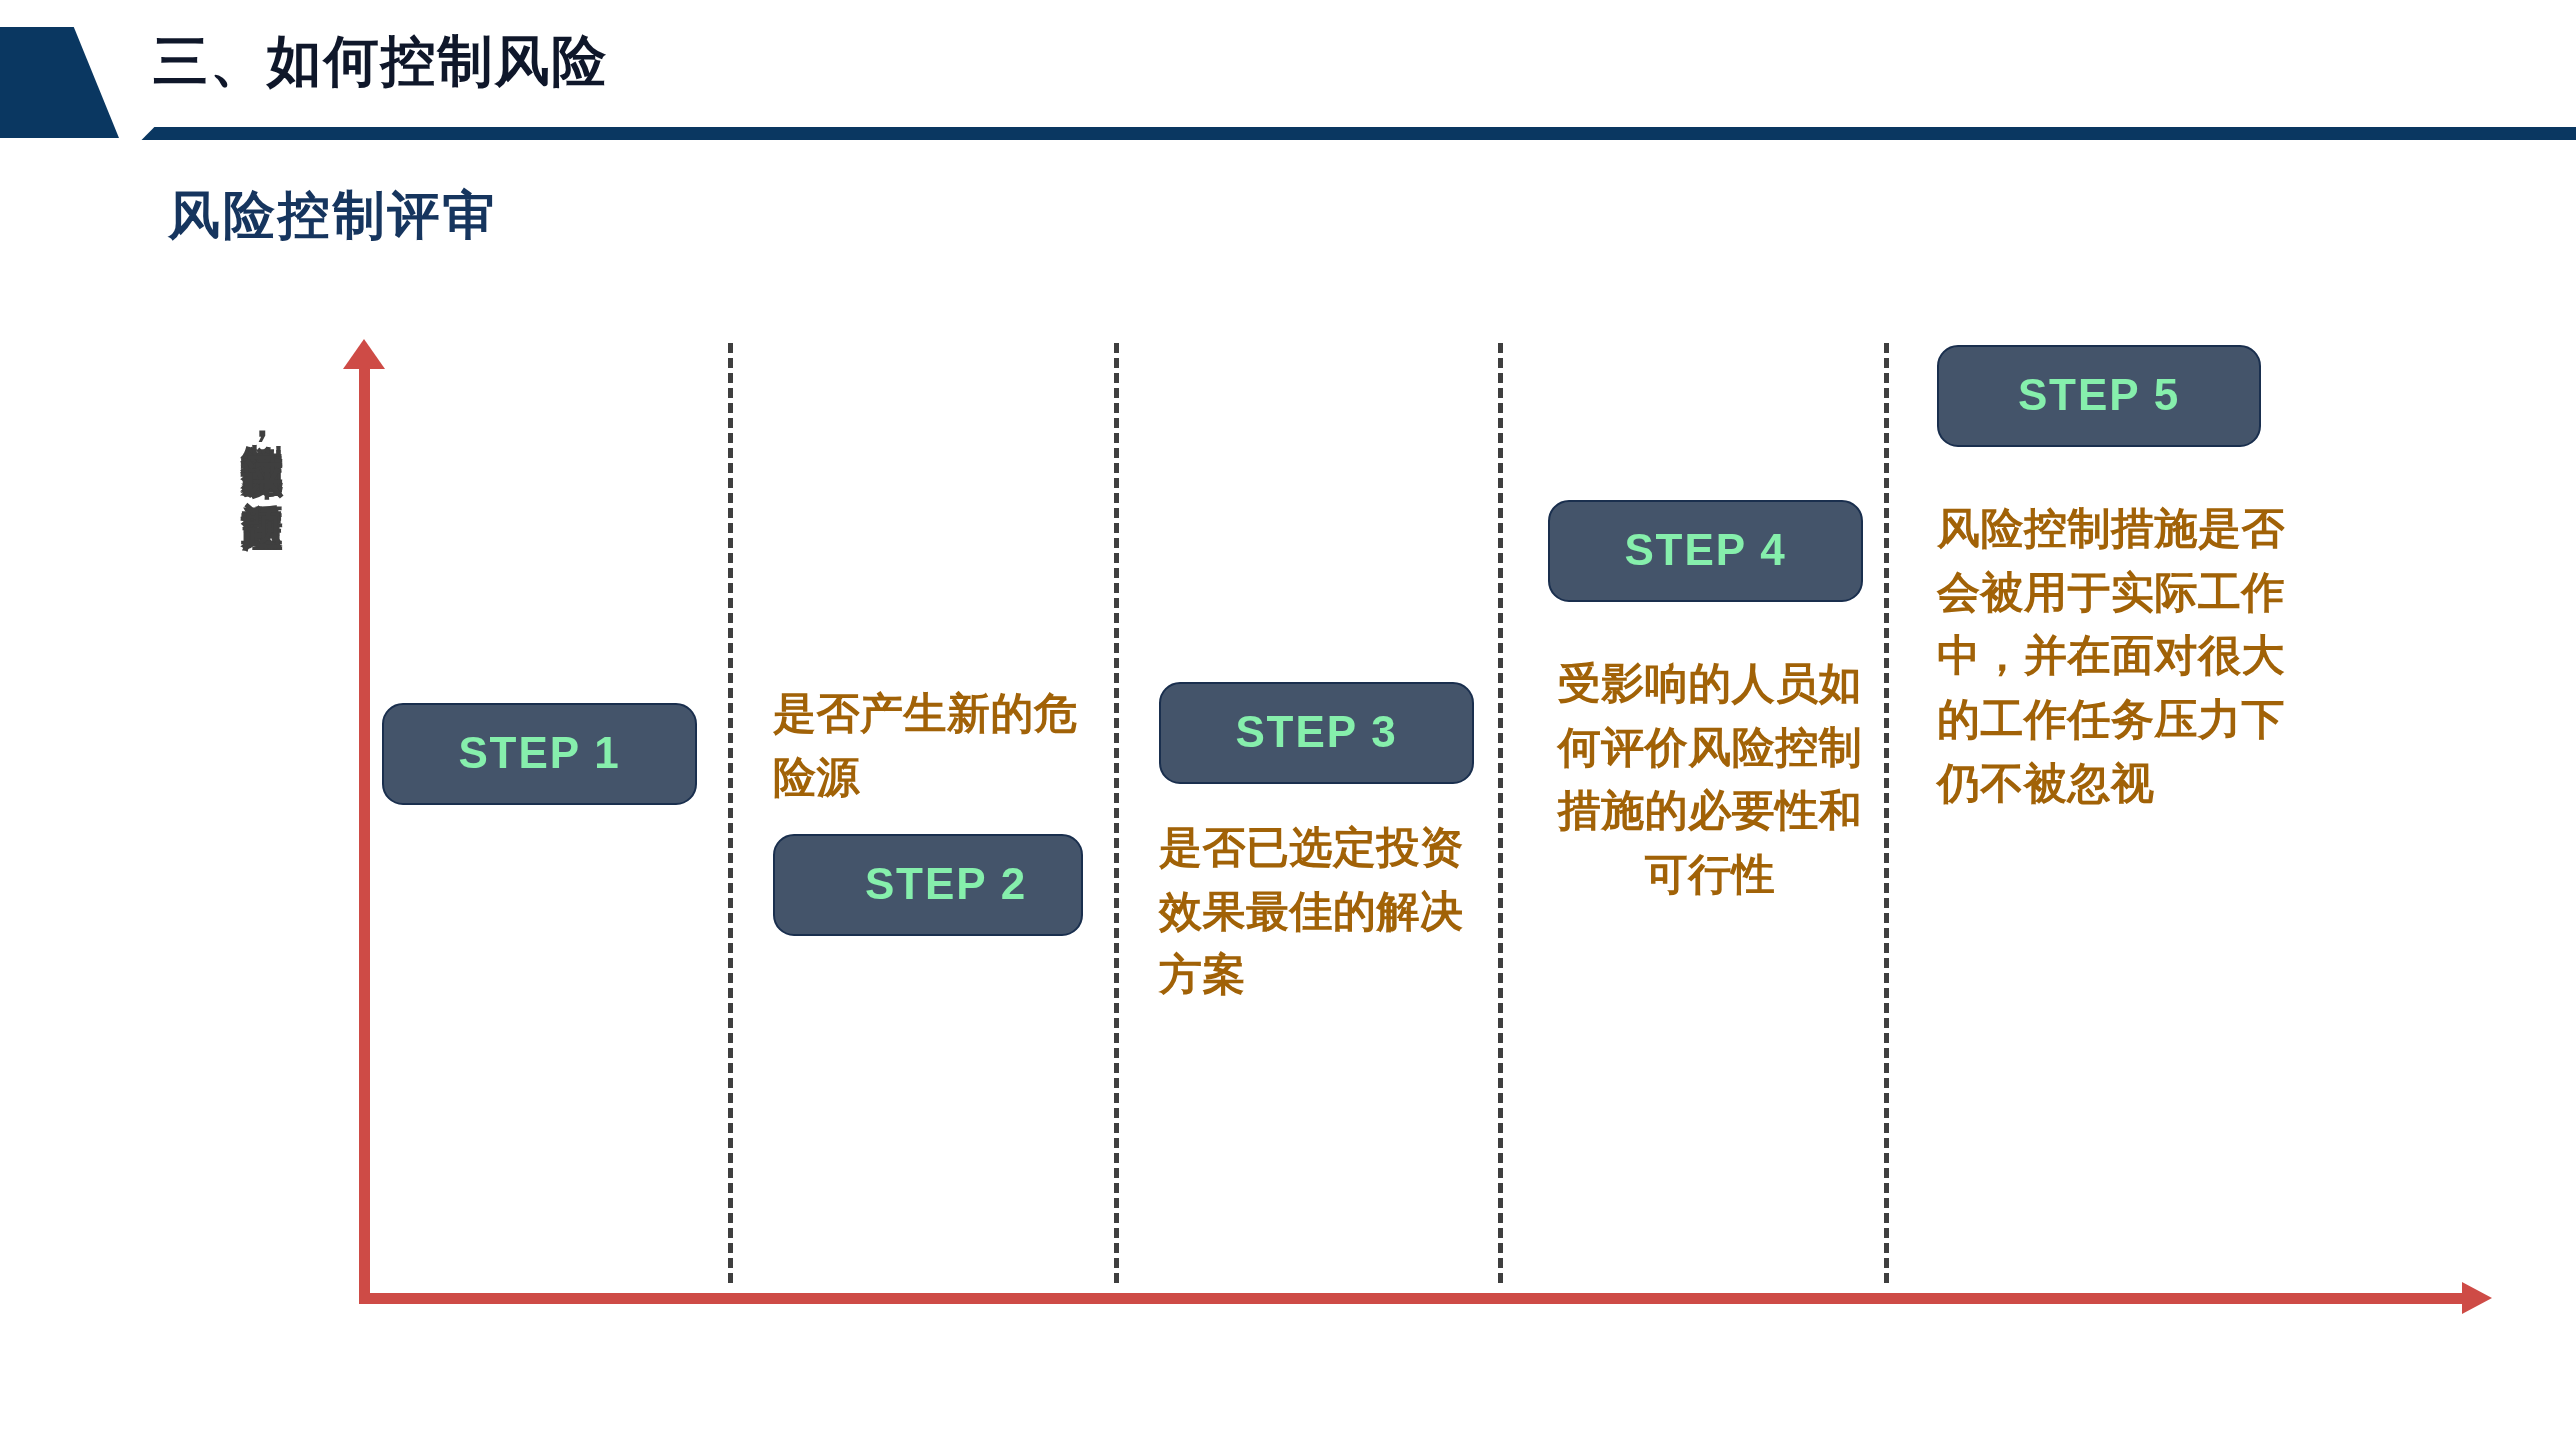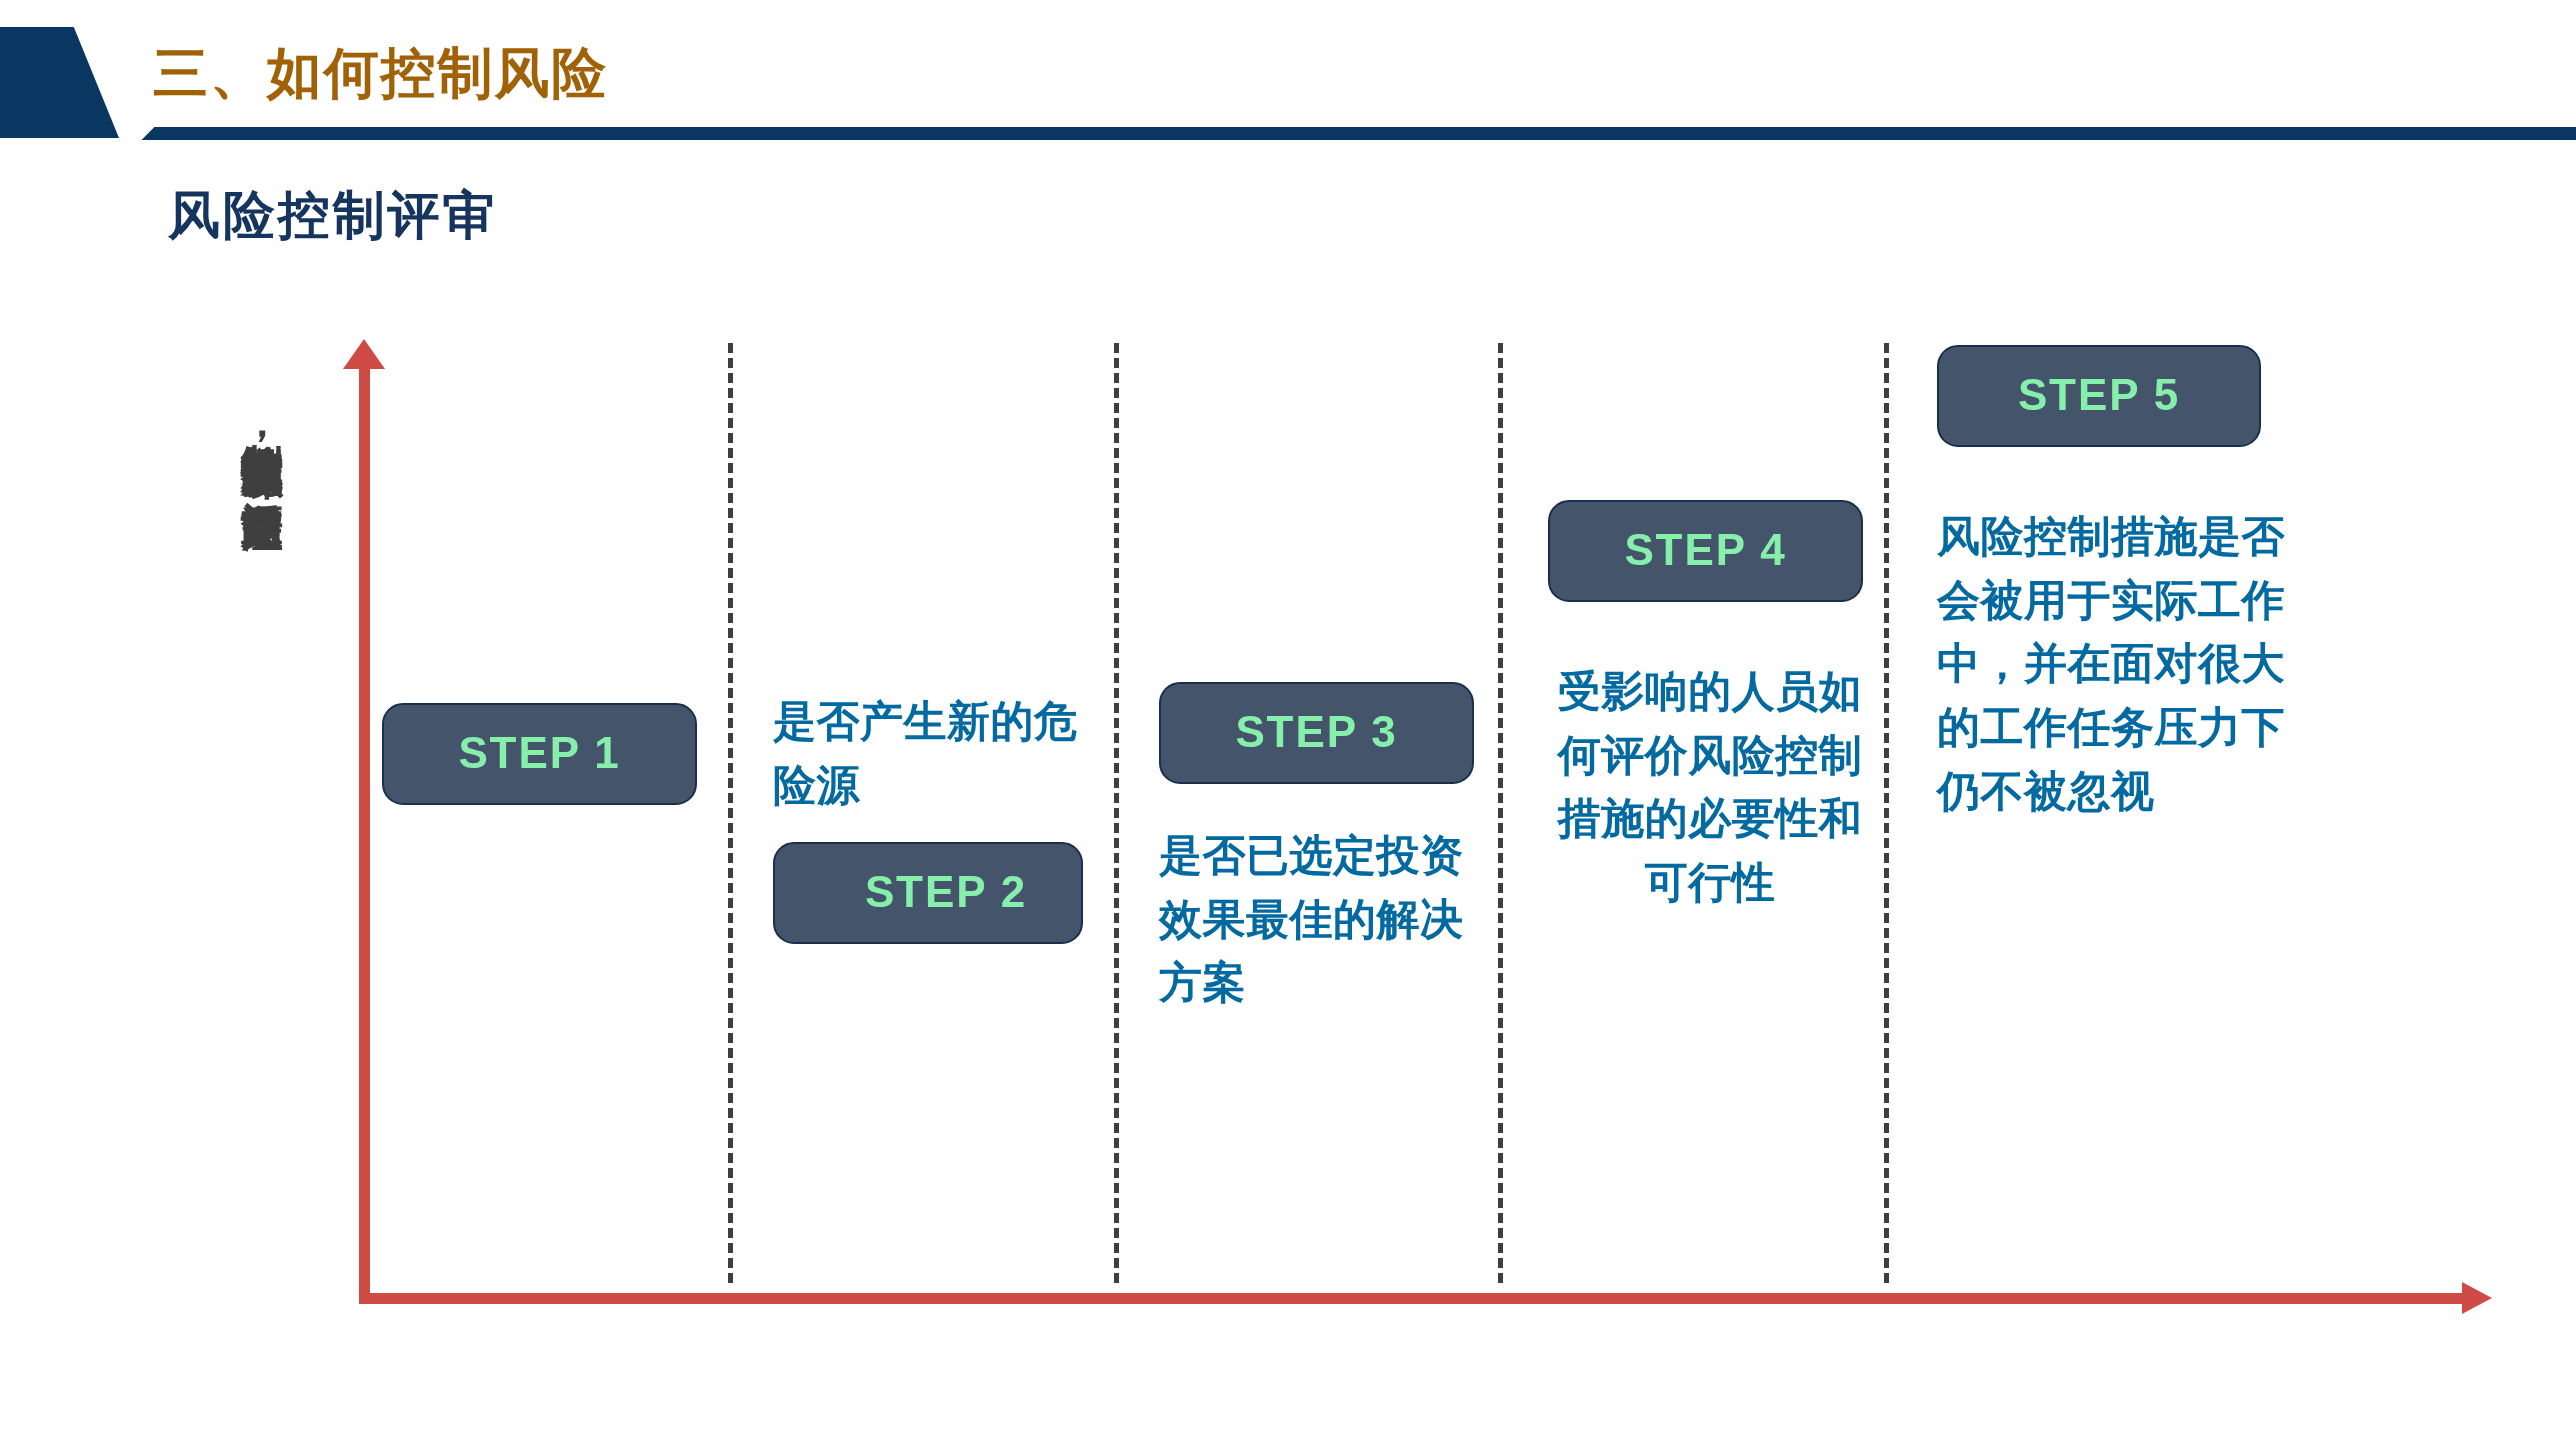--- a/index.html
+++ b/index.html
@@ -32,24 +32,24 @@
   }
   #header-rule {
     position: absolute;
     left: 141px; top: 127px;
     width: 2435px; height: 13.4px;
     background: #0A3761;
     clip-path: polygon(13.4px 0, 100% 0, 100% 100%, 0 100%);
   }
   #section-title {
     position: absolute;
-    left: 153px; top: 21px;
+    left: 153px; top: 9px;
     font-size: 55px;
     font-weight: bold;
-    color: #a16207;
+    color: #0f172a;
     letter-spacing: 1.9px;
     line-height: 105px;
     white-space: nowrap;
   }
 
   
   #subtitle {
     position: absolute;
     left: 168px; top: 181px;
     font-size: 52px;
@@ -119,24 +119,23 @@
   #divider-4 { left: 1884px; }
 
   
   .step-column {
     position: absolute;
     width: 353px;
   }
   .step-body {
     font-size: 43px;
     font-weight: bold;
-    color: #0369a1;
+    color: #a16207;
     line-height: 1.48;
     letter-spacing: 0.5px;
-    margin-top: 8px;
   }
   .step-badge {
     display: inline-block;
     background: #44546A;
     border: 2.9px solid #1A2F4E;
     border-radius: 21px;
     color: #86efac;
     font-size: 44px;
     font-weight: bold;
     letter-spacing: 1.9px;

